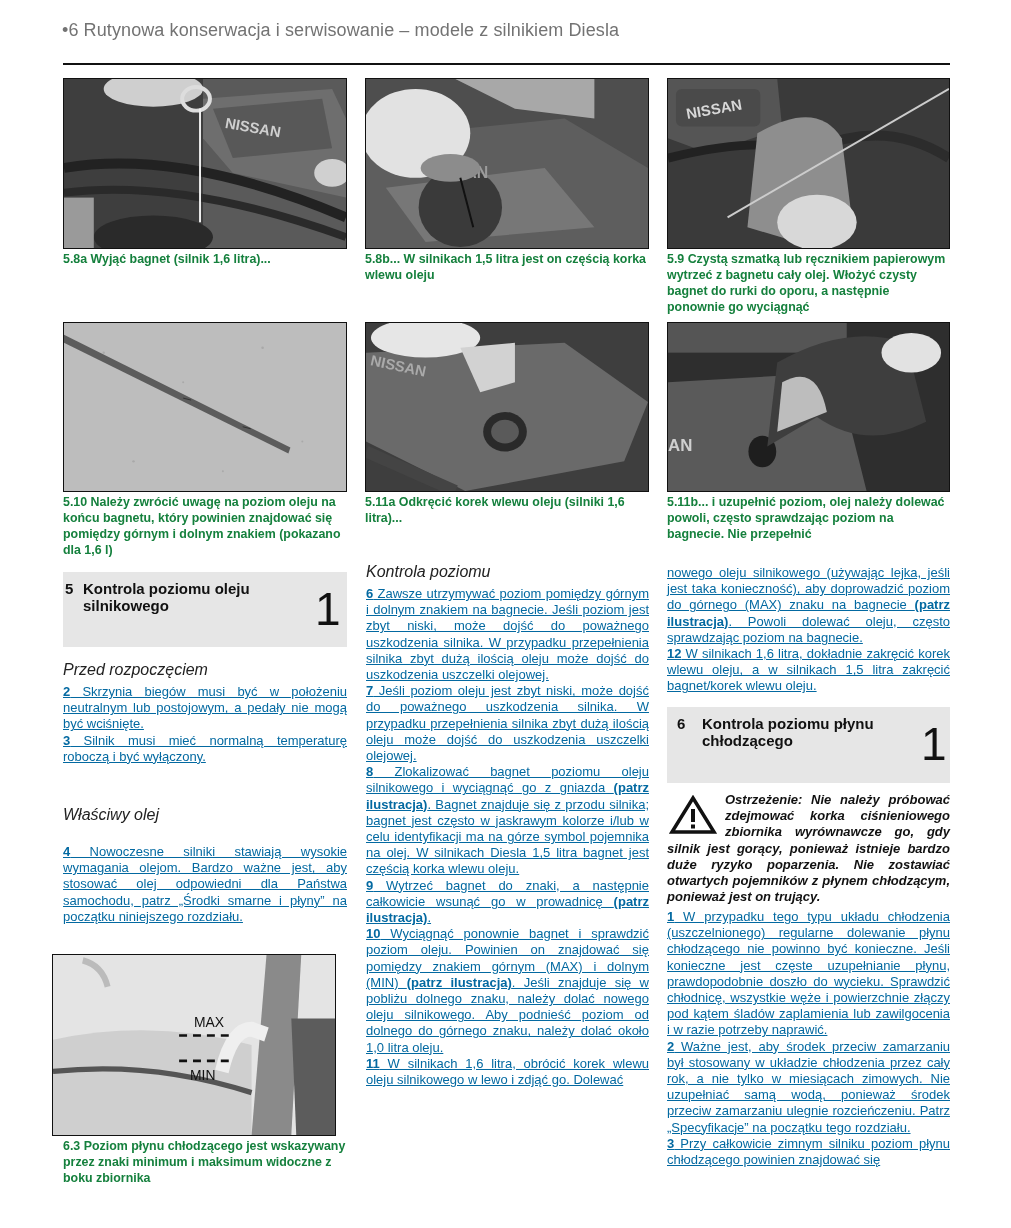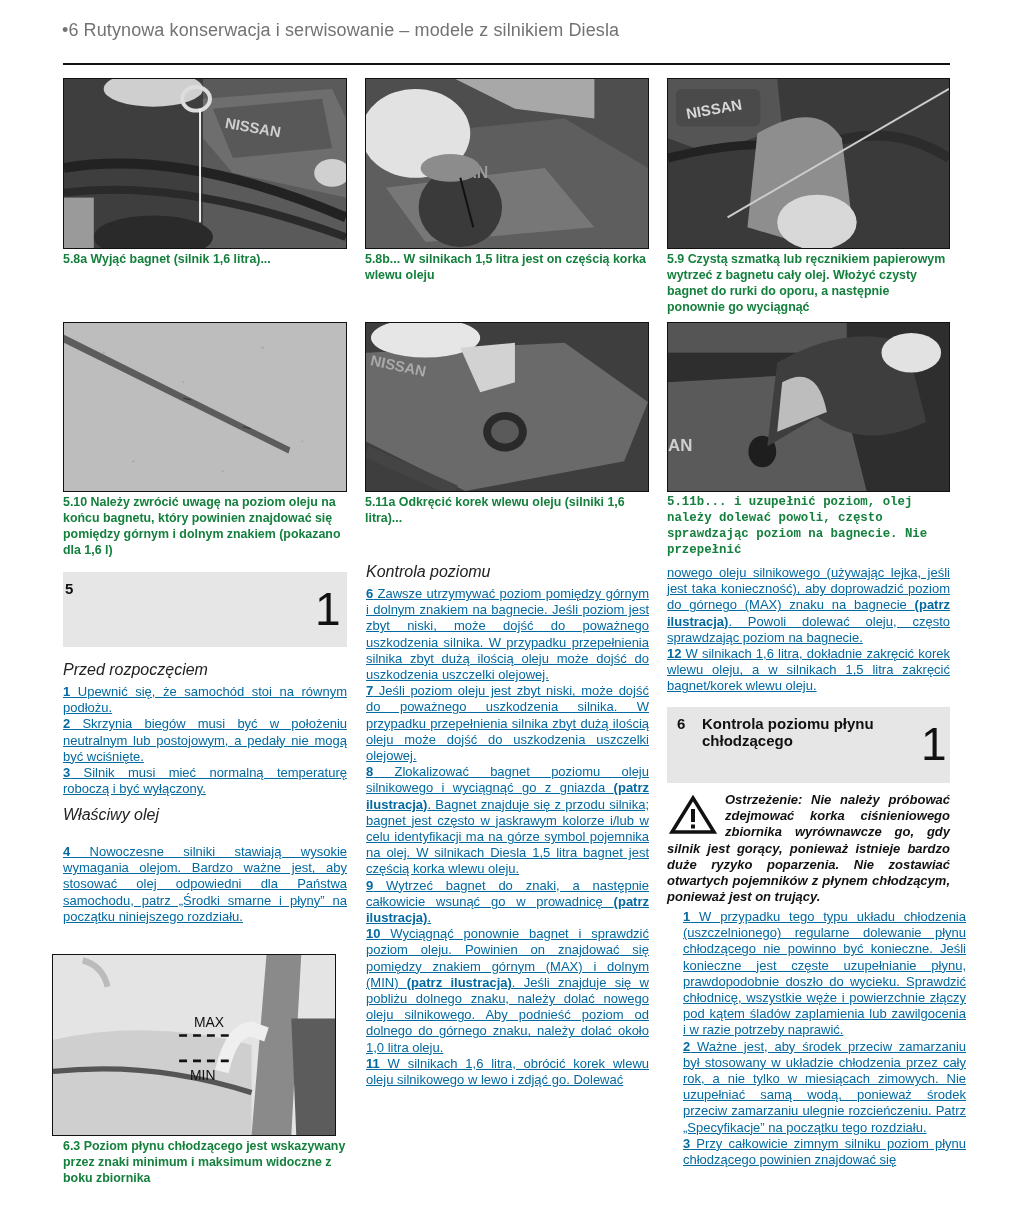--- a/index.html
+++ b/index.html
@@ -120,30 +120,30 @@
     <rect width="283" height="170" fill="#2e2e2e"></rect>
     <rect x="0" y="0" width="180" height="30" fill="#555"></rect>
     <path d="M0 60 L170 50 L200 170 L0 170 Z" fill="#5a5a5a"></path>
     <text x="0" y="130" font-family="Liberation Sans, sans-serif" font-weight="bold" font-size="17" fill="#cfcfcf">AN</text>
     <ellipse cx="95" cy="130" rx="14" ry="16" fill="#1e1e1e"></ellipse>
     <path d="M110 40 Q180 0 240 20 L260 100 Q200 130 150 95 L100 125 Z" fill="#3e3e3e"></path>
     <path d="M115 60 Q150 40 160 90 L110 110 Z" fill="#bdbdbd"></path>
     <ellipse cx="245" cy="30" rx="30" ry="20" fill="#e2e2e2"></ellipse>
   </svg>
 </div>
-<div class="caption" style="left:667px;top:494px;width:283px;font-family:Liberation Mono, monospace;">5.11b... i uzupełnić poziom, olej należy dolewać powoli, często sprawdzając poziom na bagnecie. Nie przepełnić</div>
+<div class="caption" style="left:667px;top:494px;width:283px;">5.11b... i uzupełnić poziom, olej należy dolewać powoli, często sprawdzając poziom na bagnecie. Nie przepełnić</div>
 
 <div class="section-box" style="left:63px;top:572px;width:284px;height:75px;">
   <div class="section-num" style="left:2px;top:8px;">5</div>
+  <div class="section-title" style="left:20px;top:8px;width:200px;">Kontrola poziomu oleju silnikowego</div>
   <div class="section-big" style="left:252px;top:14px;">1</div>
 </div>
 
 <div class="subhead" style="left:63px;top:661px;">Przed rozpoczęciem</div>
 <div class="col" style="left:63px;top:684px;width:284px;">
-  <p><b>1</b><span> Upewnić się, że samochód stoi na równym podłożu.</span></p>
   <p><b>2</b><span> Skrzynia biegów musi być w położeniu neutralnym lub postojowym, a pedały nie mogą być wciśnięte.</span></p>
   <p><b>3</b><span> Silnik musi mieć normalną temperaturę roboczą i być wyłączony.</span></p>
 </div>
 <div class="subhead" style="left:63px;top:806px;">Właściwy olej</div>
 <div class="col" style="left:63px;top:844px;width:284px;">
   <p><b>4</b><span> Nowoczesne silniki stawiają wysokie wymagania olejom. Bardzo ważne jest, aby stosować olej odpowiedni dla Państwa samochodu, patrz „Środki smarne i płyny” na początku niniejszego rozdziału.</span></p>
 </div>
 
 <div class="photo" style="left:52px;top:954px;width:284px;height:182px;">
   <svg viewBox="0 0 284 170" preserveAspectRatio="none">
@@ -187,17 +187,17 @@
 <svg class="warn-icon" style="left:669px;top:795px;" width="48" height="40" viewBox="0 0 48 40">
   <path d="M24 3 L45 37 L3 37 Z" fill="none" stroke="#111" stroke-width="3.5" stroke-linejoin="miter"></path>
   <rect x="22" y="14" width="4" height="13" fill="#111"></rect>
   <rect x="22" y="29.5" width="4" height="4" fill="#111"></rect>
 </svg>
 <div class="warning" style="left:667px;top:792px;width:283px;text-indent:0;">
   <div style="float:left;width:58px;height:48px;"></div>
   <span>Ostrzeżenie: Nie należy próbować zdejmować korka ciśnieniowego zbiornika wyrównawcze go, gdy silnik jest gorący, ponieważ istnieje bardzo duże ryzyko poparzenia. Nie zostawiać otwartych pojemników z płynem chłodzącym, ponieważ jest on trujący.</span>
 </div>
 
-<div class="col" style="left:667px;top:909px;width:283px;margin-left:16px;">
+<div class="col" style="left:667px;top:909px;width:283px;">
   <p><b>1</b><span> W przypadku tego typu układu chłodzenia (uszczelnionego) regularne dolewanie płynu chłodzącego nie powinno być konieczne. Jeśli konieczne jest częste uzupełnianie płynu, prawdopodobnie doszło do wycieku. Sprawdzić chłodnicę, wszystkie węże i powierzchnie złączy pod kątem śladów zaplamienia lub zawilgocenia i w razie potrzeby naprawić.</span></p>
   <p><b>2</b><span> Ważne jest, aby środek przeciw zamarzaniu był stosowany w układzie chłodzenia przez cały rok, a nie tylko w miesiącach zimowych. Nie uzupełniać samą wodą, ponieważ środek przeciw zamarzaniu ulegnie rozcieńczeniu. Patrz „Specyfikacje” na początku tego rozdziału.</span></p>
   <p><b>3</b><span> Przy całkowicie zimnym silniku poziom płynu chłodzącego powinien znajdować się</span></p>
 </div>
 
 </body></html>

